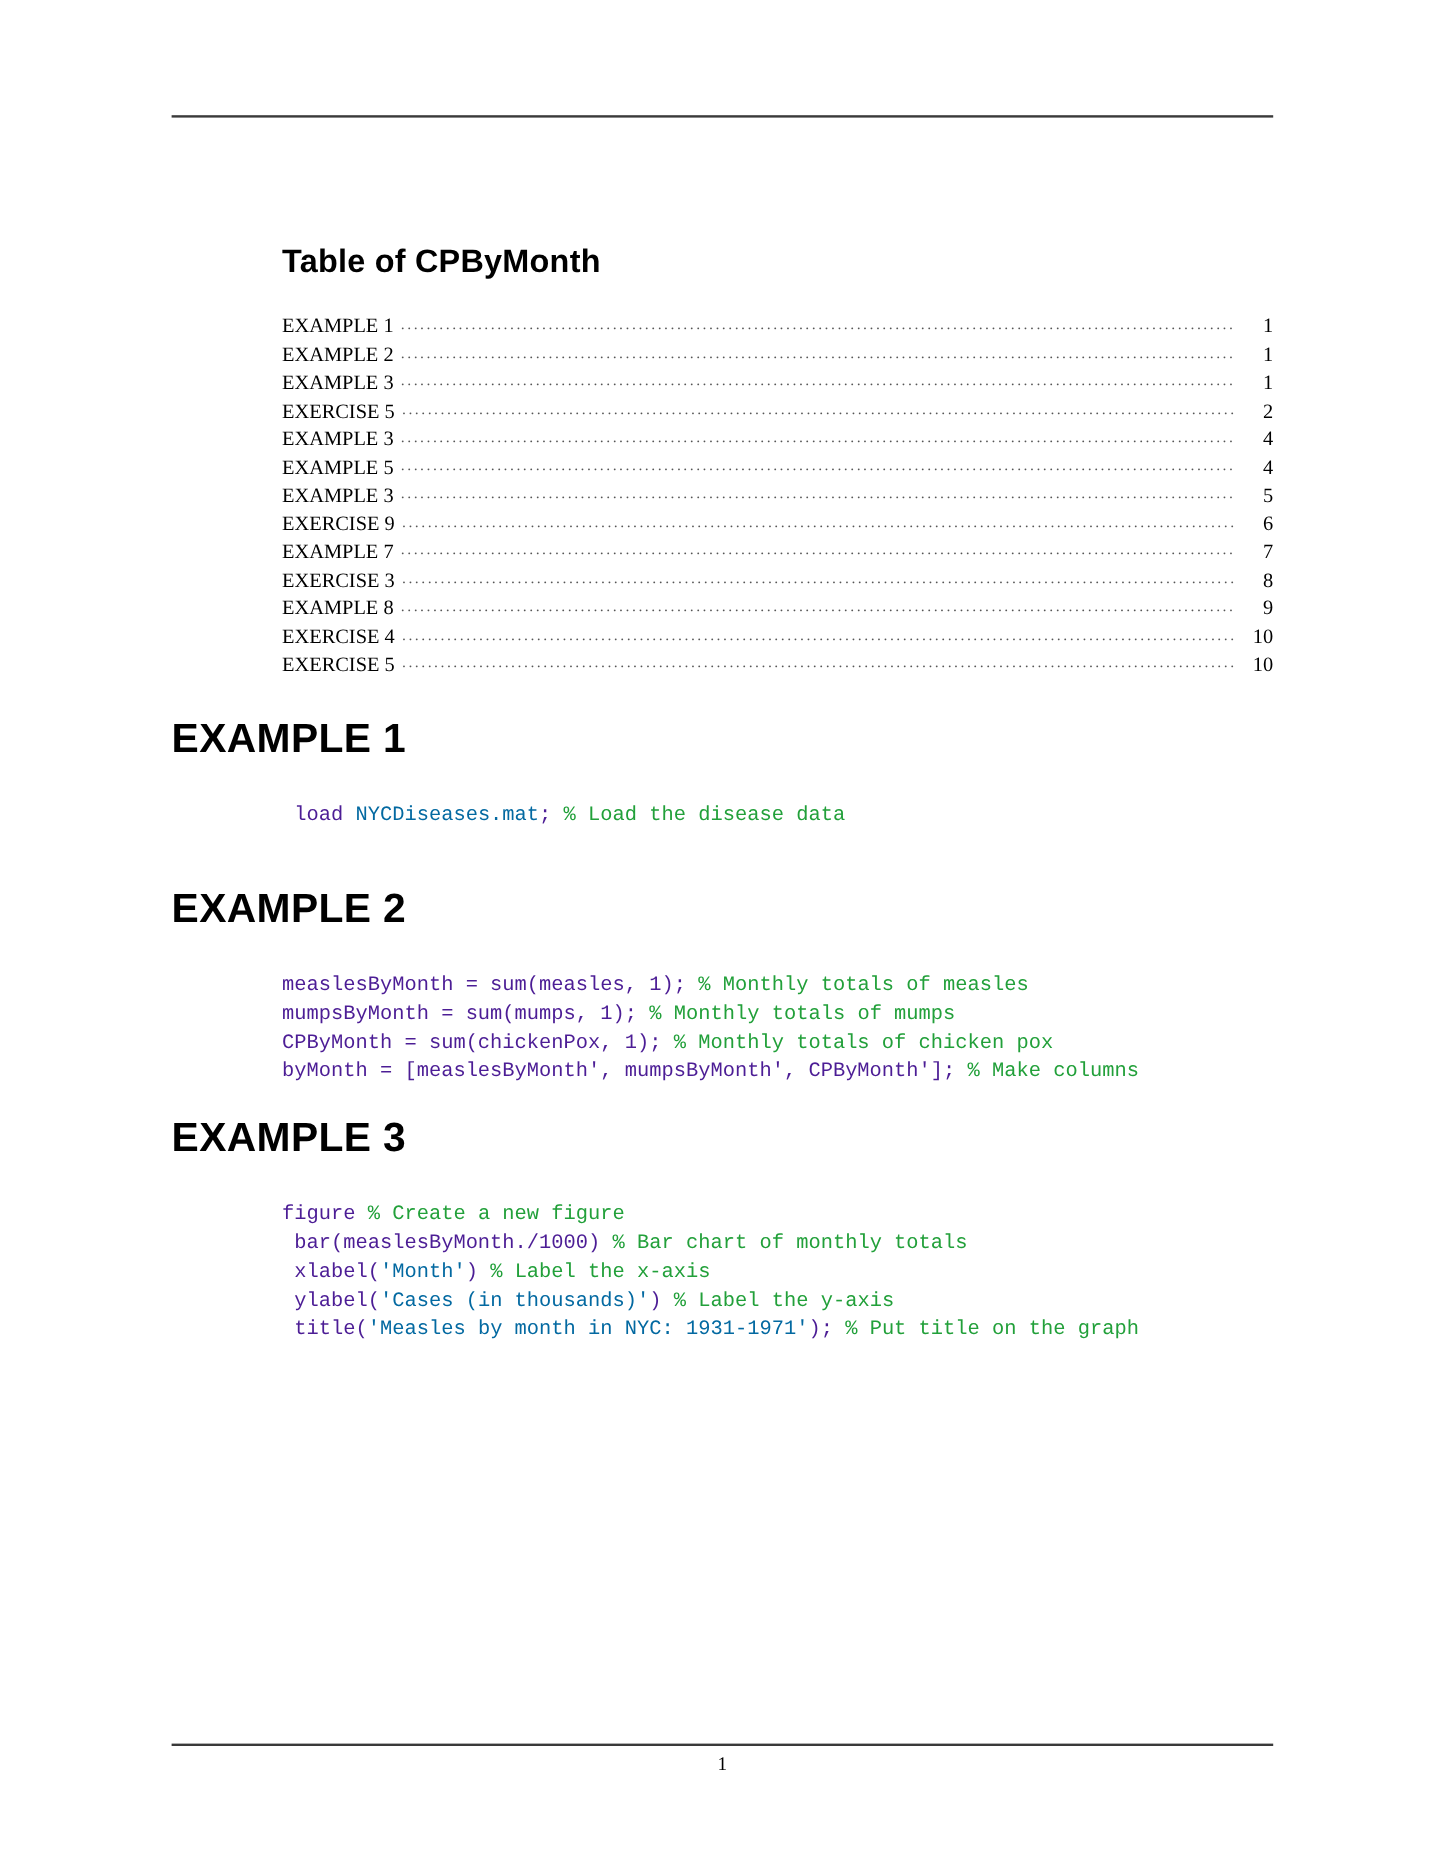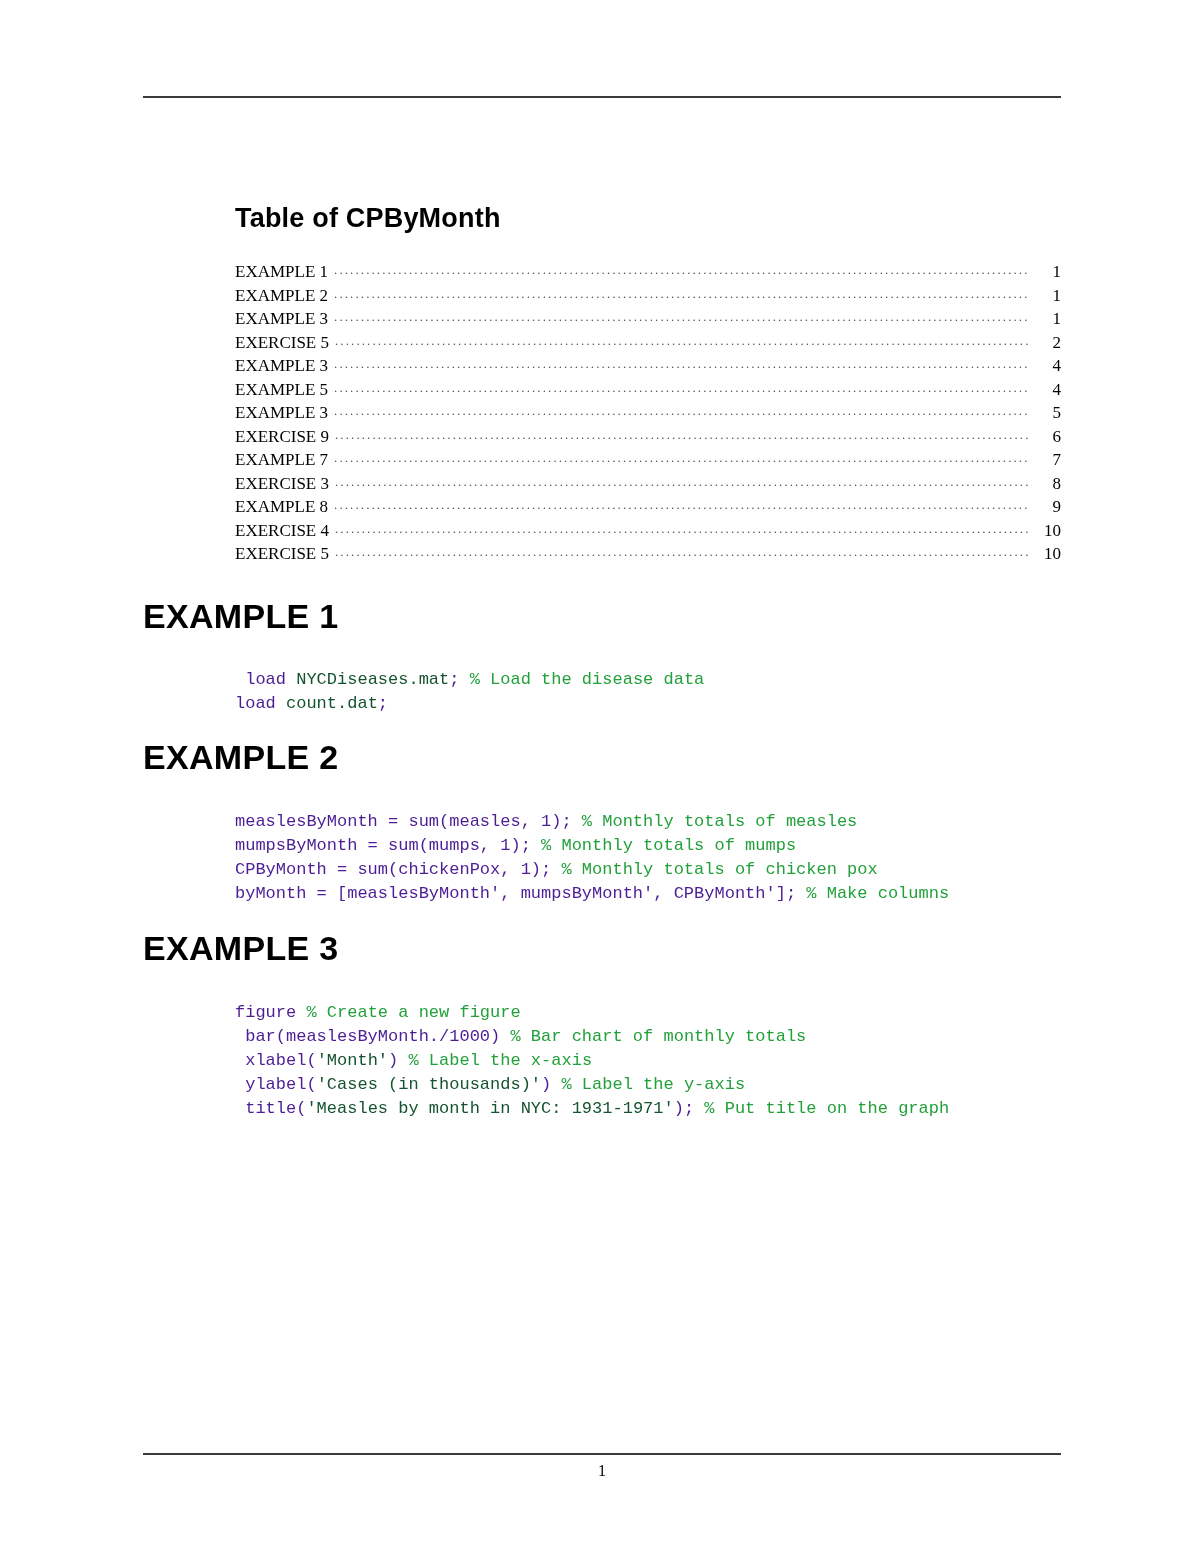--- a/index.html
+++ b/index.html
@@ -115,21 +115,21 @@
     line-height: 24px;
     color: #000;
     white-space: pre;
   }
   #code-example-1 { top: 668px; }
   #code-example-2 { top: 810px; }
   #code-example-3 { top: 1001px; }
 
   .code-line { display: block; height: 24px; }
   .tok-plain   { color: #4c1d95; }
-  .tok-string  { color: #14532d; }
+  .tok-string  { color: #0369a1; }
   .tok-comment { color: #22a03a; }
 </style>
 </head>
 <body>
 
 <div class="page">
 
   <div class="rule rule-top"></div>
 
   <div class="toc-title">Table of CPByMonth</div>
@@ -196,21 +196,21 @@
         <span class="toc-page">10</span>
       </div>
       <div class="toc-entry">
         <span class="toc-label">EXERCISE 5</span>
         <span class="toc-leader">..............................................................................................................................................................</span>
         <span class="toc-page">10</span>
       </div>
     </div>
 
   <div class="heading" id="heading-example-1">EXAMPLE 1</div>
-  <div class="code-block" id="code-example-1"><span class="code-line"><span class="tok-plain"> load </span><span class="tok-string">NYCDiseases.mat</span><span class="tok-plain">; </span><span class="tok-comment">% Load the disease data</span></span><span class="code-line"><span class="tok-plain">load </span><span class="tok-string">count.dat</span><span class="tok-plain">;</span></span></div>
+  <div class="code-block" id="code-example-1"><span class="code-line"><span class="tok-plain"> load </span><span class="tok-string">NYCDiseases.mat</span><span class="tok-plain">; </span><span class="tok-comment">% Load the disease data</span></span></div>
 
   <div class="heading" id="heading-example-2">EXAMPLE 2</div>
   <div class="code-block" id="code-example-2"><span class="code-line"><span class="tok-plain">measlesByMonth = sum(measles, 1); </span><span class="tok-comment">% Monthly totals of measles</span></span><span class="code-line"><span class="tok-plain">mumpsByMonth = sum(mumps, 1); </span><span class="tok-comment">% Monthly totals of mumps</span></span><span class="code-line"><span class="tok-plain">CPByMonth = sum(chickenPox, 1); </span><span class="tok-comment">% Monthly totals of chicken pox</span></span><span class="code-line"><span class="tok-plain">byMonth = [measlesByMonth', mumpsByMonth', CPByMonth']; </span><span class="tok-comment">% Make columns</span></span></div>
 
   <div class="heading" id="heading-example-3">EXAMPLE 3</div>
   <div class="code-block" id="code-example-3"><span class="code-line"><span class="tok-plain">figure </span><span class="tok-comment">% Create a new figure</span></span><span class="code-line"><span class="tok-plain"> bar(measlesByMonth./1000) </span><span class="tok-comment">% Bar chart of monthly totals</span></span><span class="code-line"><span class="tok-plain"> xlabel(</span><span class="tok-string">'Month'</span><span class="tok-plain">) </span><span class="tok-comment">% Label the x-axis</span></span><span class="code-line"><span class="tok-plain"> ylabel(</span><span class="tok-string">'Cases (in thousands)'</span><span class="tok-plain">) </span><span class="tok-comment">% Label the y-axis</span></span><span class="code-line"><span class="tok-plain"> title(</span><span class="tok-string">'Measles by month in NYC: 1931-1971'</span><span class="tok-plain">); </span><span class="tok-comment">% Put title on the graph</span></span></div>
 
   <div class="rule rule-bottom"></div>
   <div class="page-number">1</div>
 

